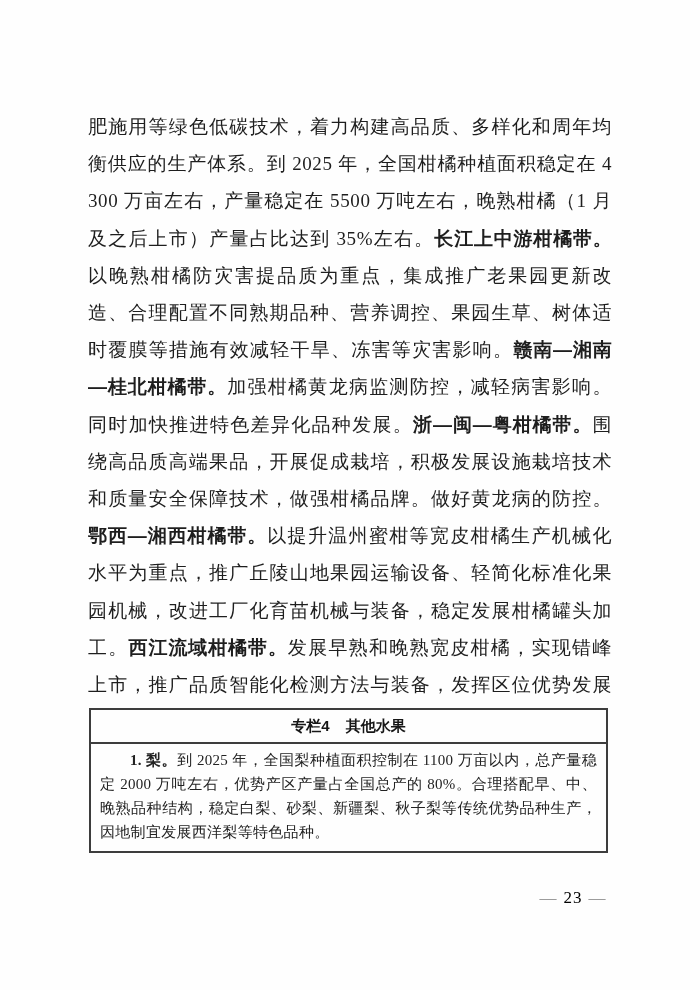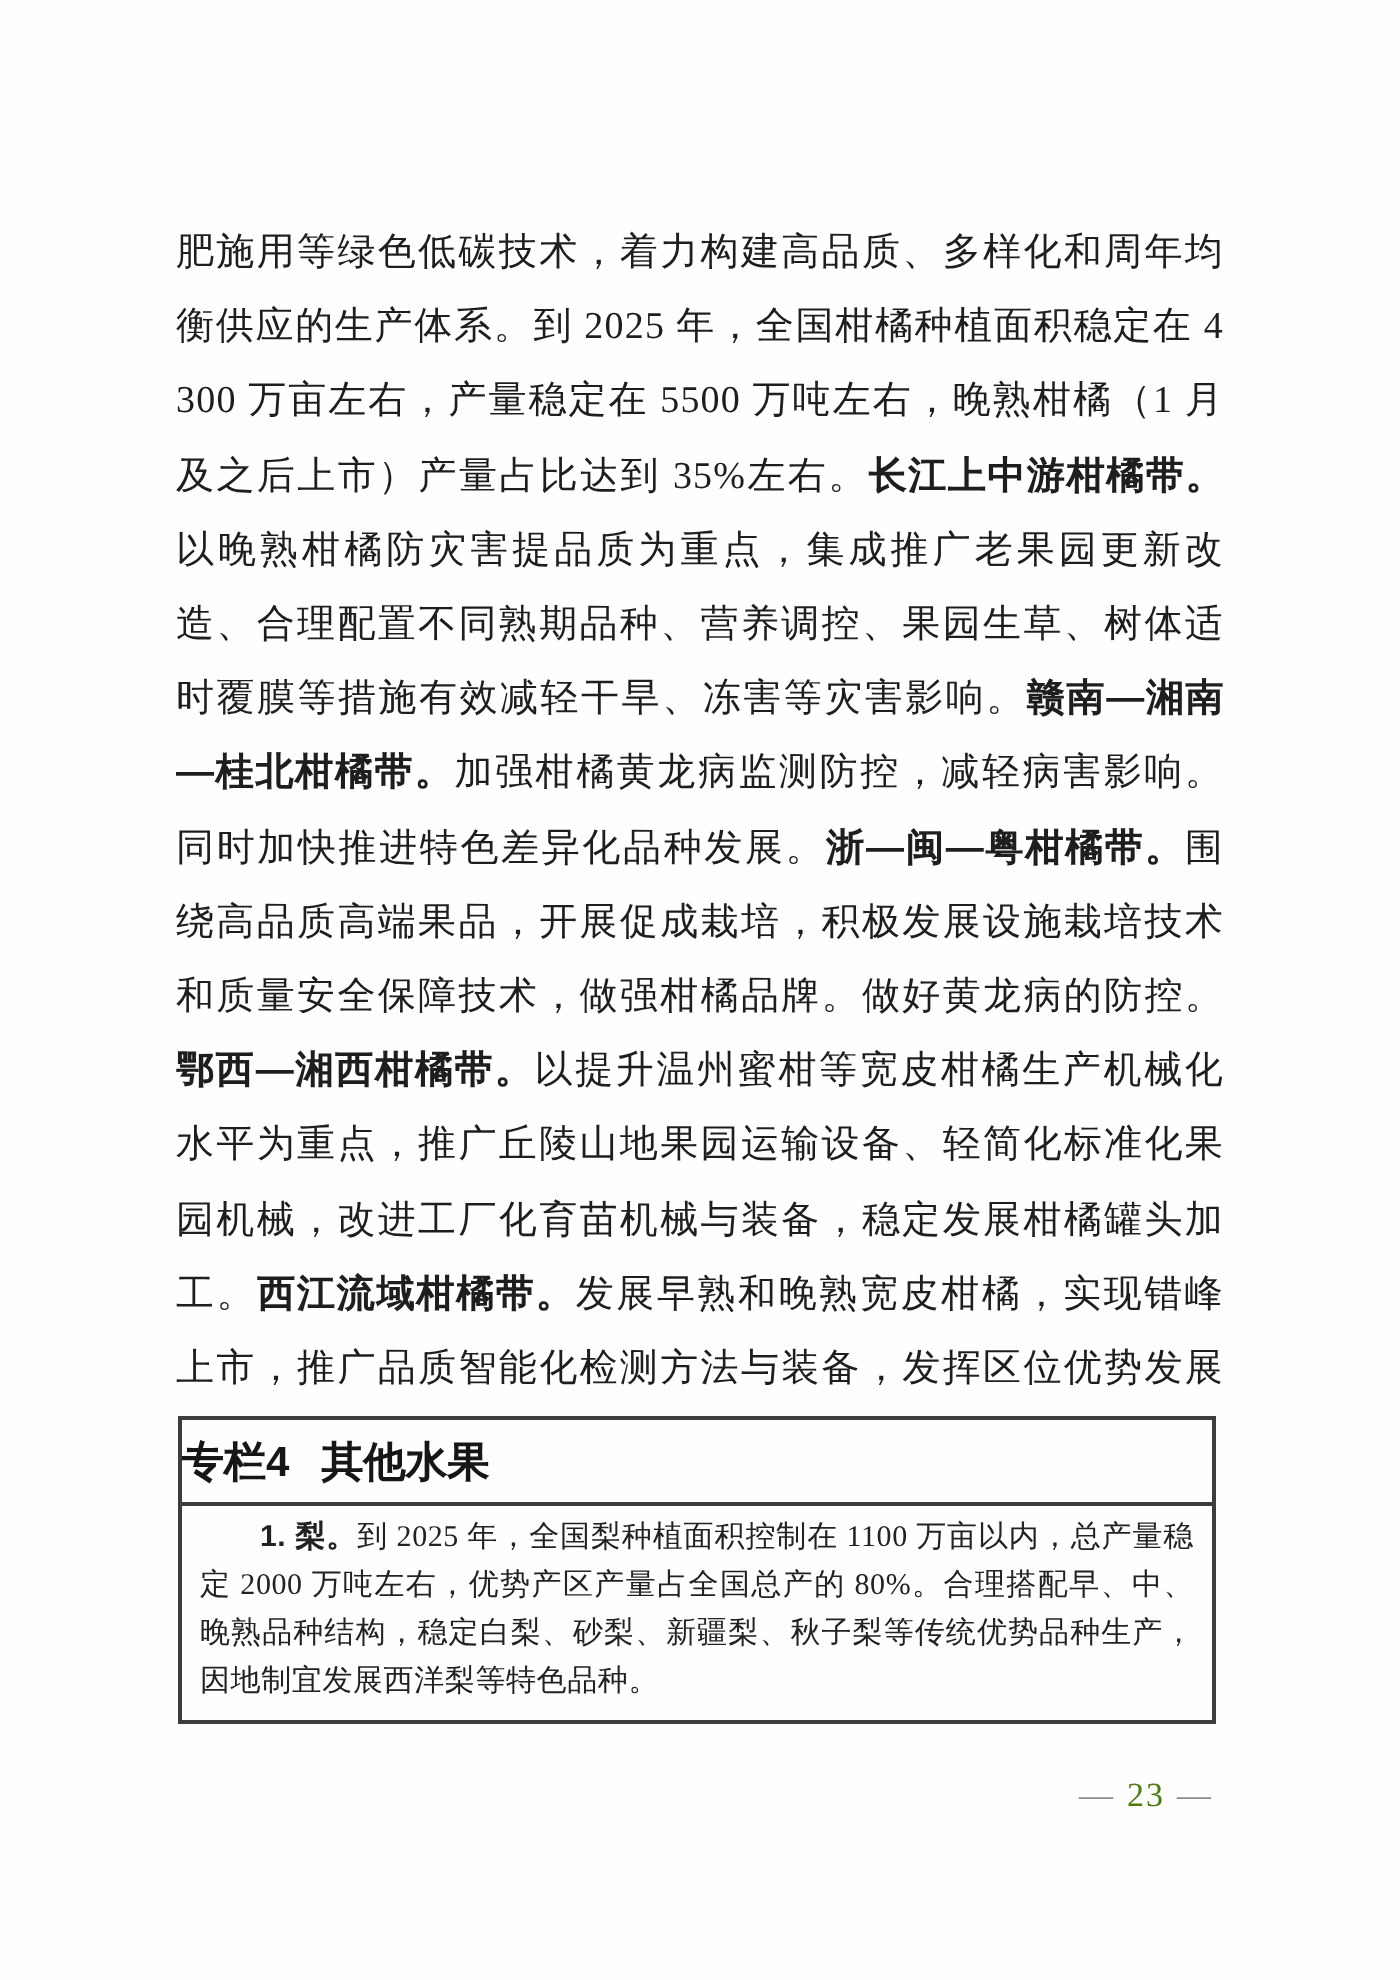--- a/index.html
+++ b/index.html
@@ -38,61 +38,62 @@
   .panel {
     position: absolute;
     left: 89px;
     top: 708px;
     width: 515px;
     border: 2px solid #3d3d3d;
     background: #fefefe;
   }
   .panel-header {
     border-bottom: 2px solid #3d3d3d;
+    text-align: center;
     padding: 7px 0 6px 0;
     font-family: "Liberation Sans", "DejaVu Sans", sans-serif;
     font-weight: bold;
-    font-size: 21px;
+    font-size: 15px;
     color: #161616;
   }
   .panel-header .label {
     margin-right: 16px;
   }
   .panel-body {
     padding: 4px 9px 7px 9px;
     font-size: 15px;
     line-height: 24px;
     letter-spacing: 0.3px;
     text-align: justify;
     text-justify: inter-character;
     word-break: break-all;
     text-indent: 2em;
     color: #222222;
   }
   .panel-body .hei {
     font-weight: bold;
-    font-family: Liberation Sans, sans-serif;
+    font-family: Liberation Serif, serif;
   }
   
   .footer {
     position: absolute;
     top: 888px;
     left: 523px;
     width: 100px;
     text-align: center;
     font-size: 17px;
     letter-spacing: 1px;
     white-space: nowrap;
   }
   .footer .dash {
     color: #8c8c8c;
     padding: 0 6px;
   }
   .footer .num {
-    color: #4d7c0f;
+    color: #000000;
   }
 </style>
 </head>
 <body>
 
 <div class="page">
 
   <div class="article">
     <span>肥施用等绿色低碳技术，着力构建高品质、多样化和周年均衡供应的生产体系。到 2025 年，全国柑橘种植面积稳定在 4300 万亩左右，产量稳定在 5500 万吨左右，晚熟柑橘（1 月及之后上市）产量占比达到 35%左右。</span><span class="hei">长江上中游柑橘带。</span><span>以晚熟柑橘防灾害提品质为重点，集成推广老果园更新改造、合理配置不同熟期品种、营养调控、果园生草、树体适时覆膜等措施有效减轻干旱、冻害等灾害影响。</span><span class="hei">赣南—湘南—桂北柑橘带。</span><span>加强柑橘黄龙病监测防控，减轻病害影响。同时加快推进特色差异化品种发展。</span><span class="hei">浙—闽—粤柑橘带。</span><span>围绕高品质高端果品，开展促成栽培，积极发展设施栽培技术和质量安全保障技术，做强柑橘品牌。做好黄龙病的防控。</span><span class="hei">鄂西—湘西柑橘带。</span><span>以提升温州蜜柑等宽皮柑橘生产机械化水平为重点，推广丘陵山地果园运输设备、轻简化标准化果园机械，改进工厂化育苗机械与装备，稳定发展柑橘罐头加工。</span><span class="hei">西江流域柑橘带。</span><span>发展早熟和晚熟宽皮柑橘，实现错峰上市，推广品质智能化检测方法与装备，发挥区位优势发展出口贸易。重视柑橘黄龙病的防控。</span>
   </div>

